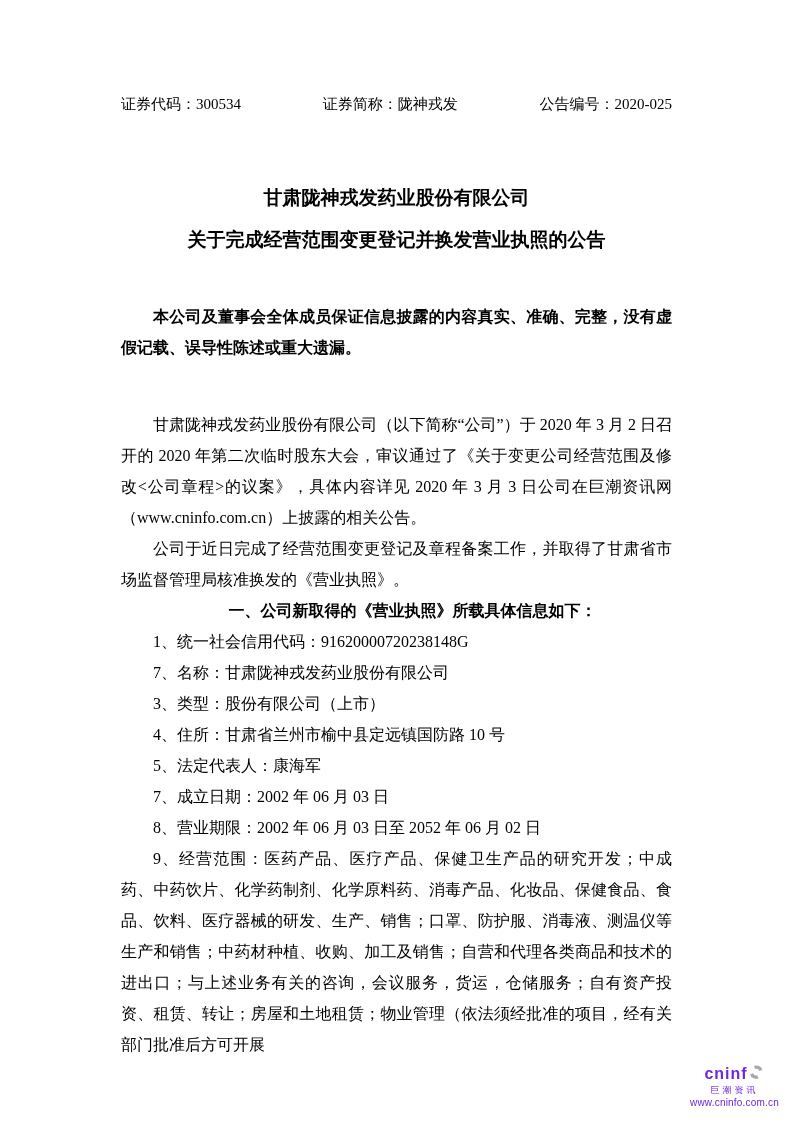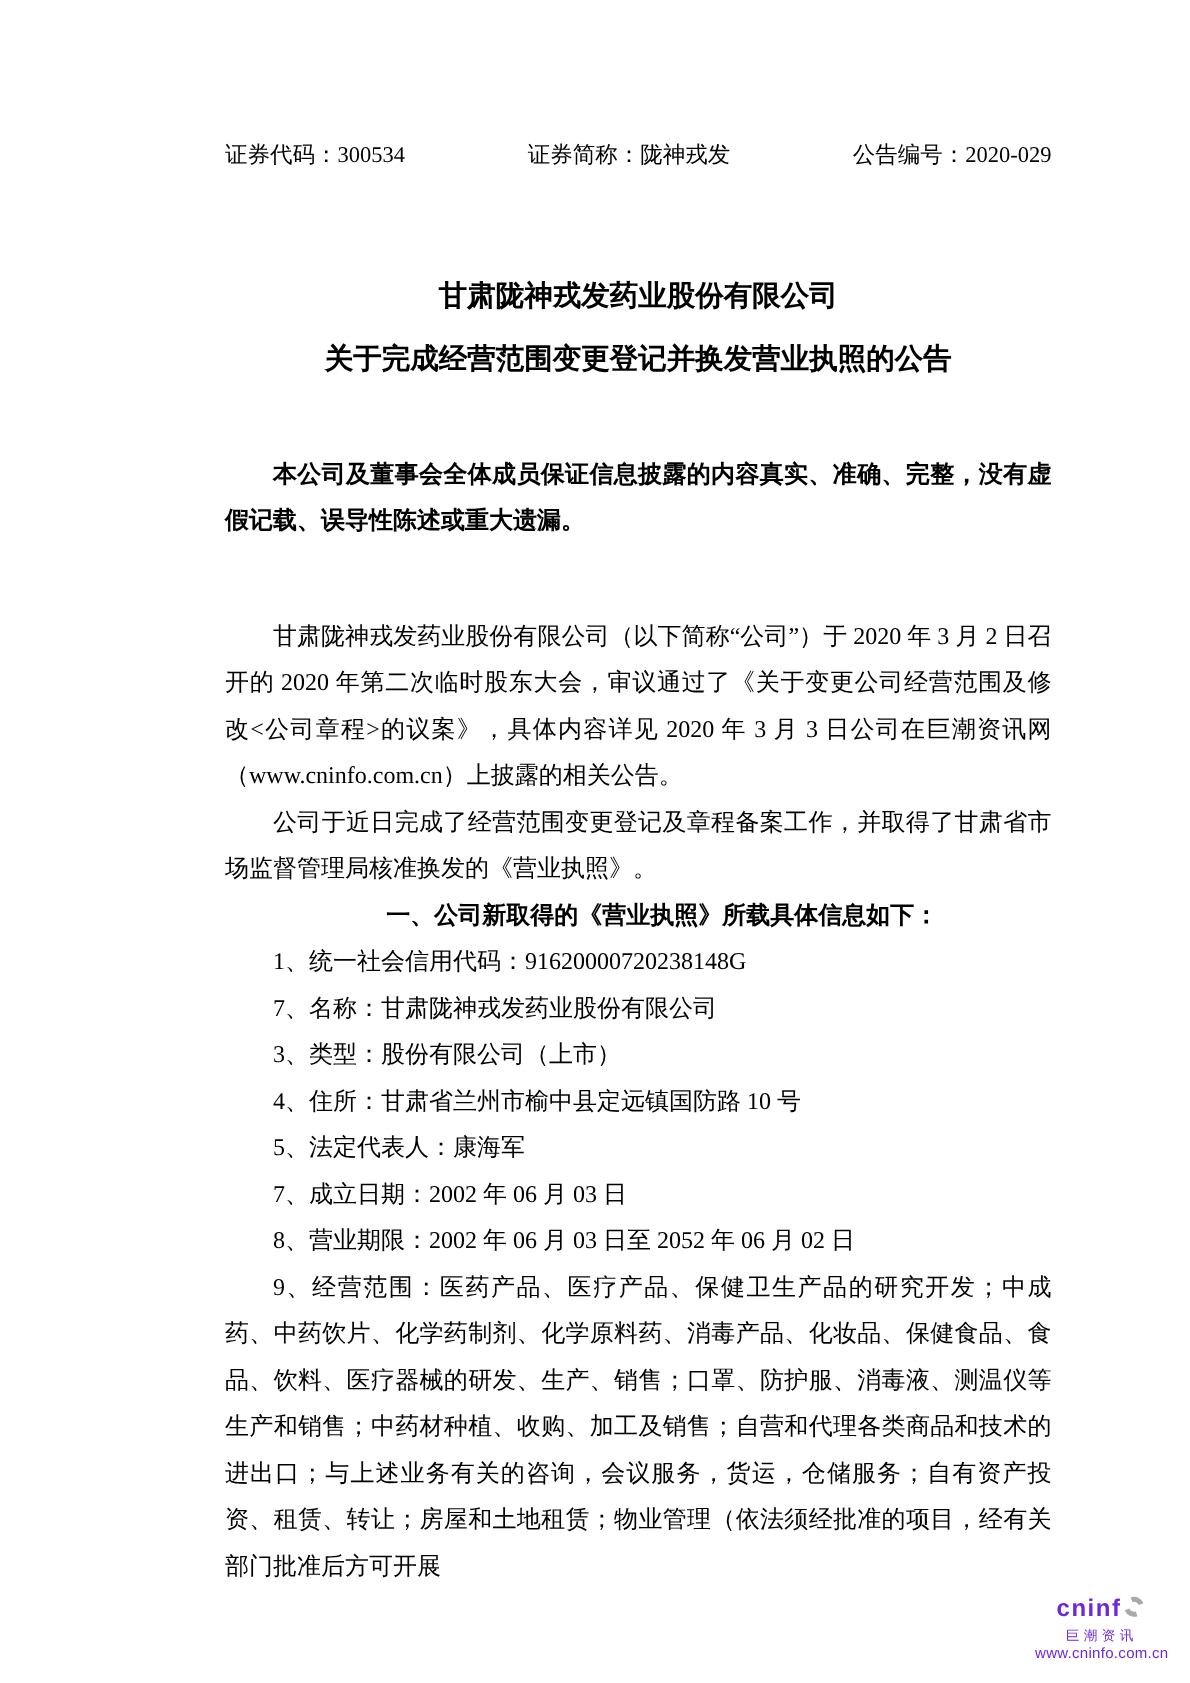--- a/index.html
+++ b/index.html
@@ -5,21 +5,20 @@
   * { box-sizing: border-box; }
   html, body { margin: 0; padding: 0; background: #ffffff; }
   .page {
     position: relative;
     width: 793px;
     height: 1122px;
     background: #ffffff;
     color: #000000;
     overflow: hidden;
     font-family: "Liberation Serif", serif;
-    padding-left: 29px;
   }
   .content {
     margin: 0 121px;
     width: 551px;
   }
   .doc-header {
     display: flex;
     justify-content: space-between;
     margin-top: 95px;
     font-size: 15px;
@@ -88,21 +87,21 @@
 </style>
 </head>
 <body>
 
 <div class="page">
   <div class="content">
 
     <div class="doc-header">
       <span>证券代码：300534</span>
       <span>证券简称：陇神戎发</span>
-      <span>公告编号：2020-029</span>
+      <span>公告编号：2020-025</span>
     </div>
 
     <h1 class="doc-title">甘肃陇神戎发药业股份有限公司</h1>
     <h2 class="doc-title">关于完成经营范围变更登记并换发营业执照的公告</h2>
 
     <p class="disclaimer">本公司及董事会全体成员保证信息披露的内容真实、准确、完整，没有虚假记载、误导性陈述或重大遗漏。</p>
 
     <p class="body-para first-body">甘肃陇神戎发药业股份有限公司（以下简称“公司”）于 2020 年 3 月 2 日召开的 2020 年第二次临时股东大会，审议通过了《关于变更公司经营范围及修改&lt;公司章程&gt;的议案》，具体内容详见 2020 年 3 月 3 日公司在巨潮资讯网（www.cninfo.com.cn）上披露的相关公告。</p>
     <p class="body-para">公司于近日完成了经营范围变更登记及章程备案工作，并取得了甘肃省市场监督管理局核准换发的《营业执照》。</p>
 

